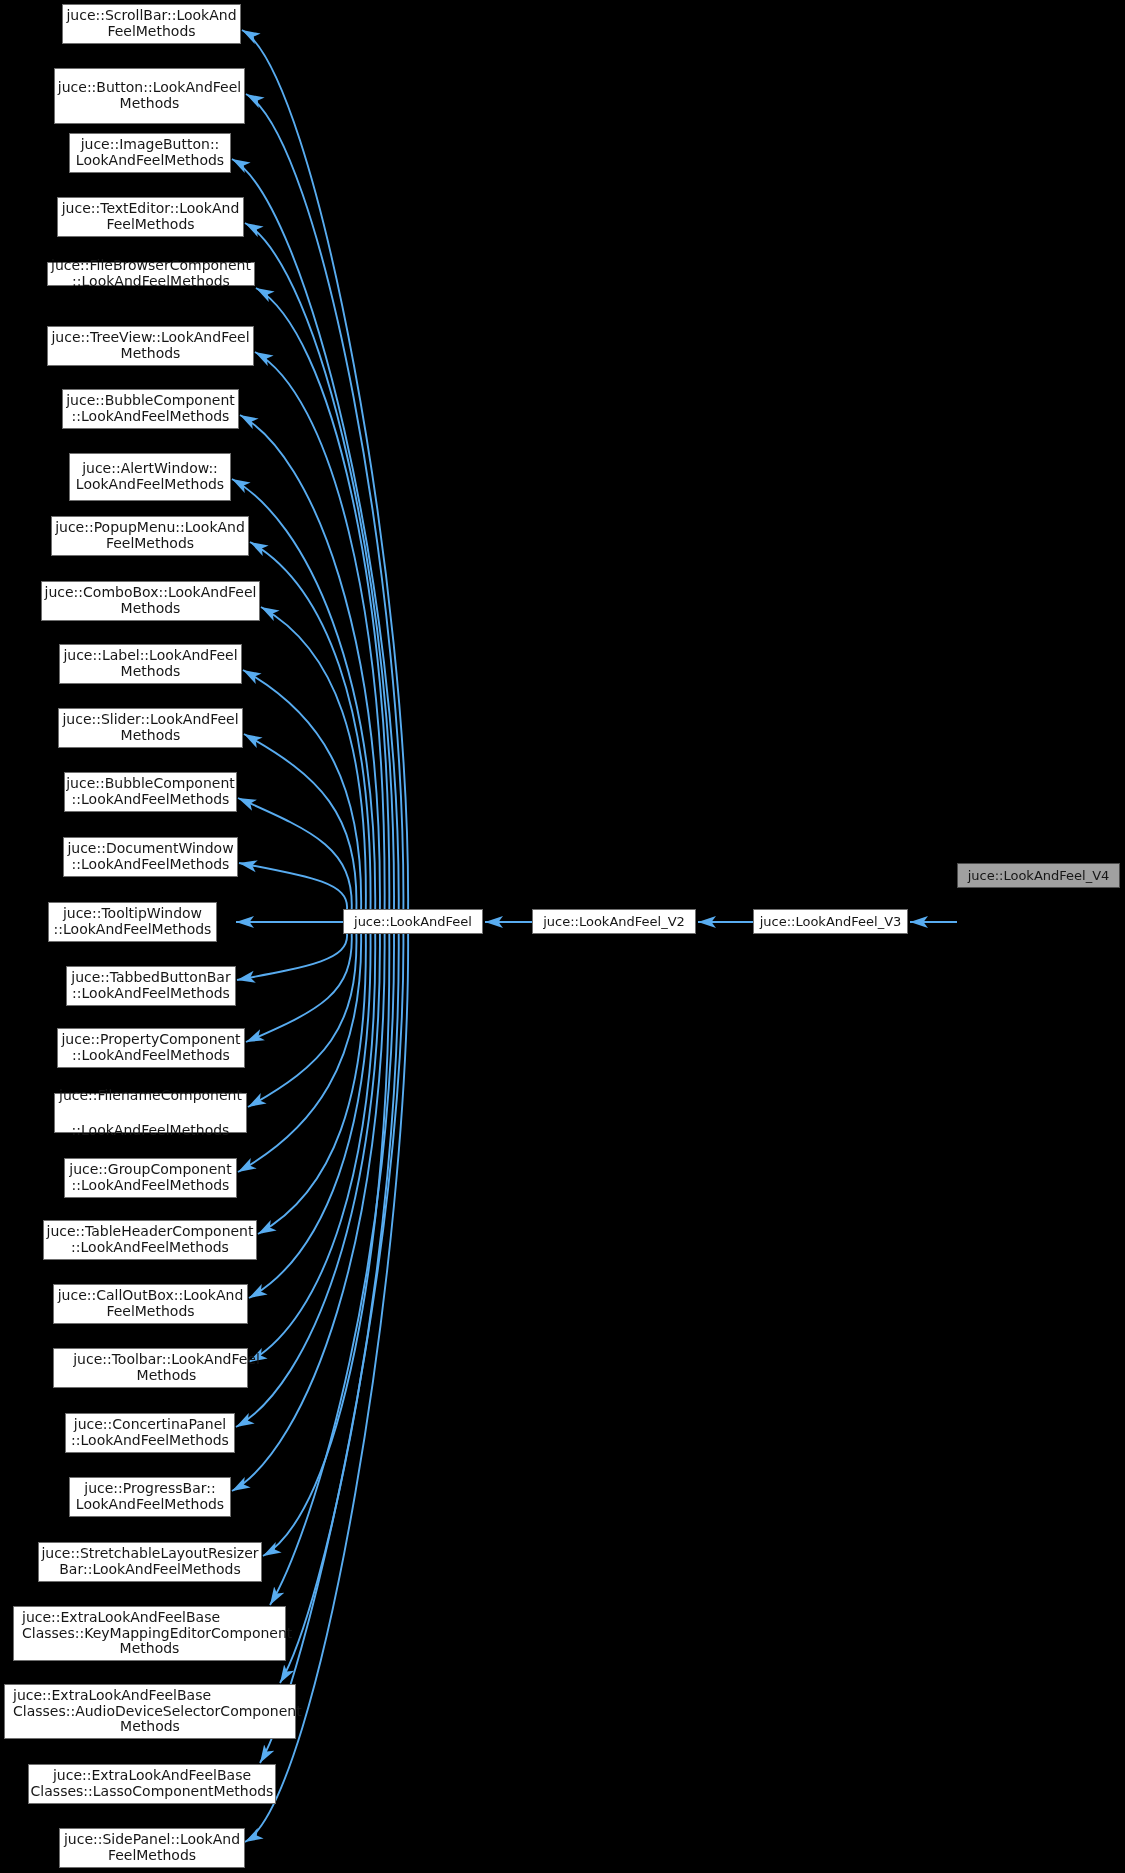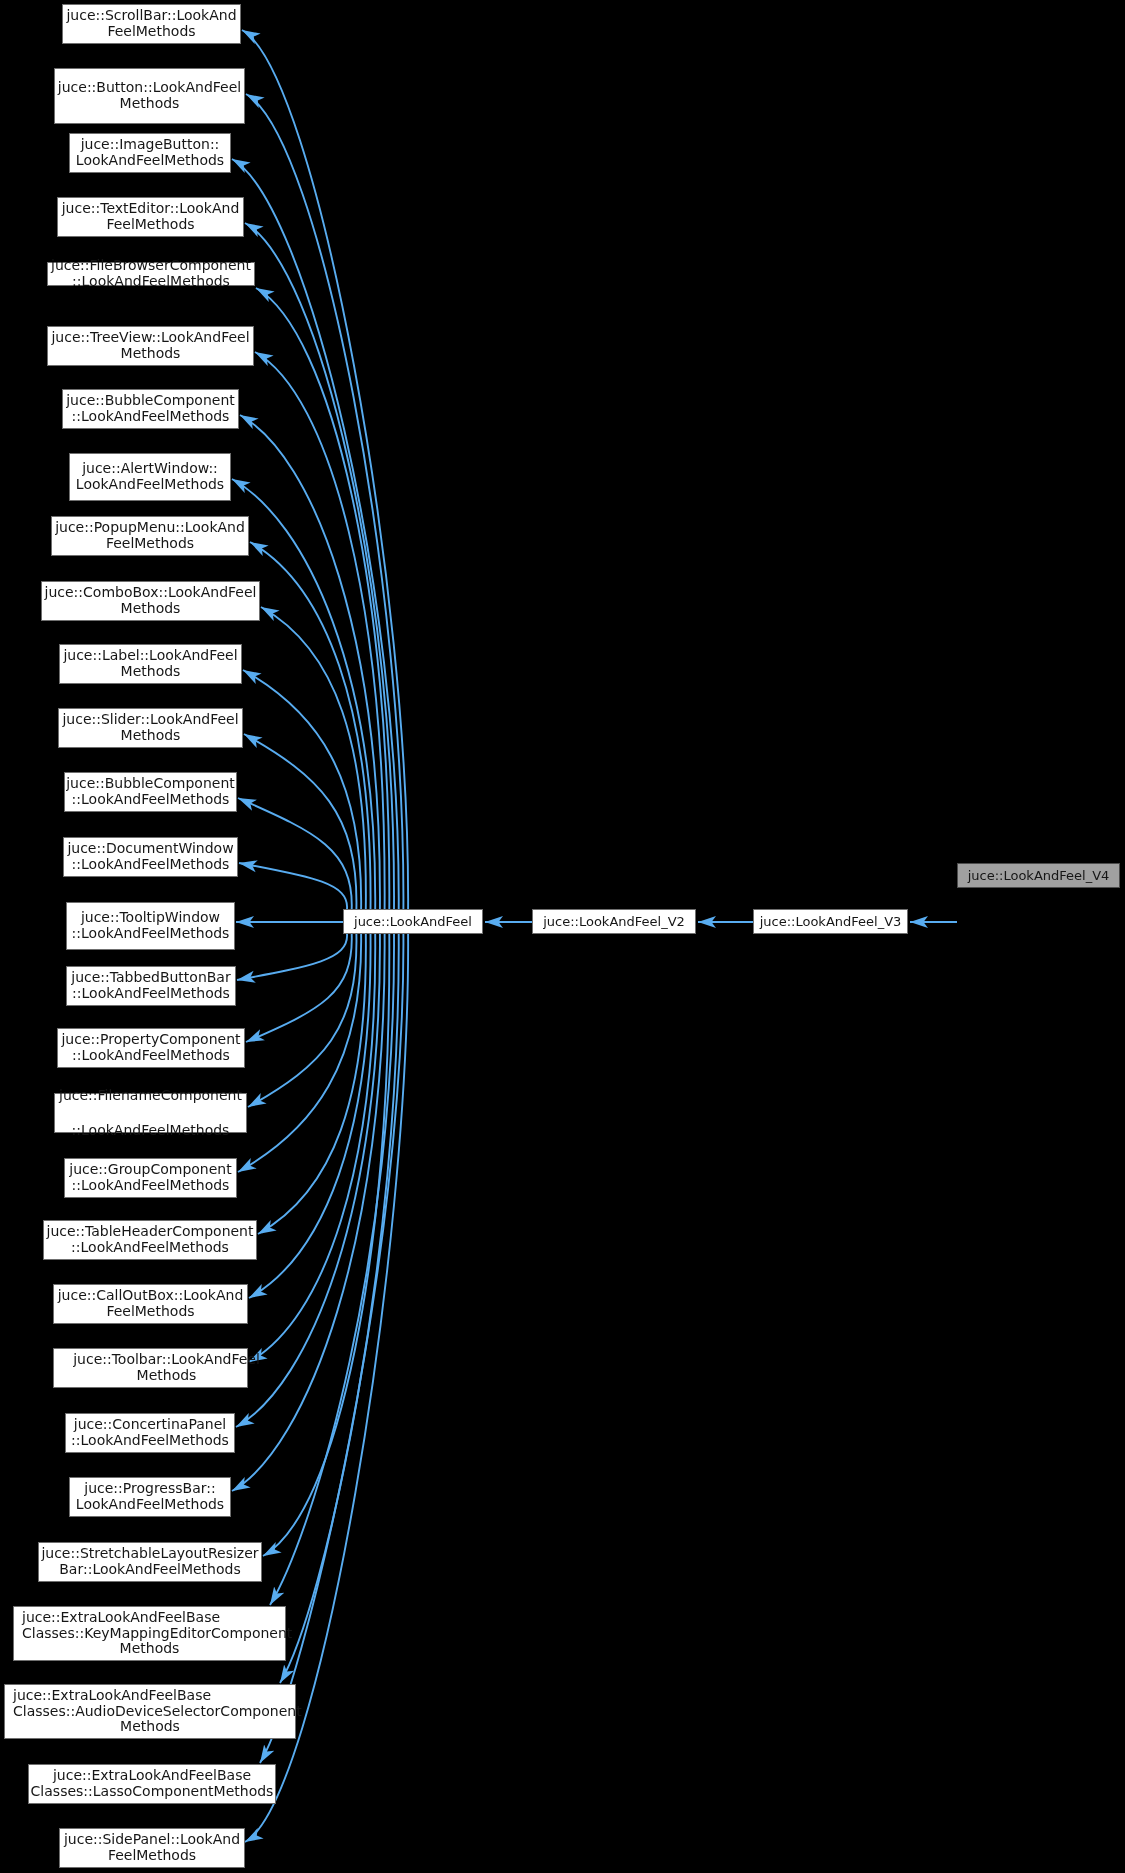--- a/index.html
+++ b/index.html
@@ -111,21 +111,21 @@
         <div class="line">Methods</div>
       </div>
       <div class="node" style="left: 64px; top: 772px; width: 173px; height: 40px;">
         <div class="line">juce::BubbleComponent</div>
         <div class="line">::LookAndFeelMethods</div>
       </div>
       <div class="node" style="left: 63px; top: 837px; width: 175px; height: 40px;">
         <div class="line">juce::DocumentWindow</div>
         <div class="line">::LookAndFeelMethods</div>
       </div>
-      <div class="node" style="left: 66px; top: 902px; width: 169px; height: 48px;">
+      <div class="node" style="left: 48px; top: 902px; width: 169px; height: 40px;">
         <div class="line">juce::TooltipWindow</div>
         <div class="line">::LookAndFeelMethods</div>
       </div>
       <div class="node" style="left: 66px; top: 966px; width: 170px; height: 40px;">
         <div class="line">juce::TabbedButtonBar</div>
         <div class="line">::LookAndFeelMethods</div>
       </div>
       <div class="node" style="left: 57px; top: 1028px; width: 188px; height: 40px;">
         <div class="line">juce::PropertyComponent</div>
         <div class="line">::LookAndFeelMethods</div>

